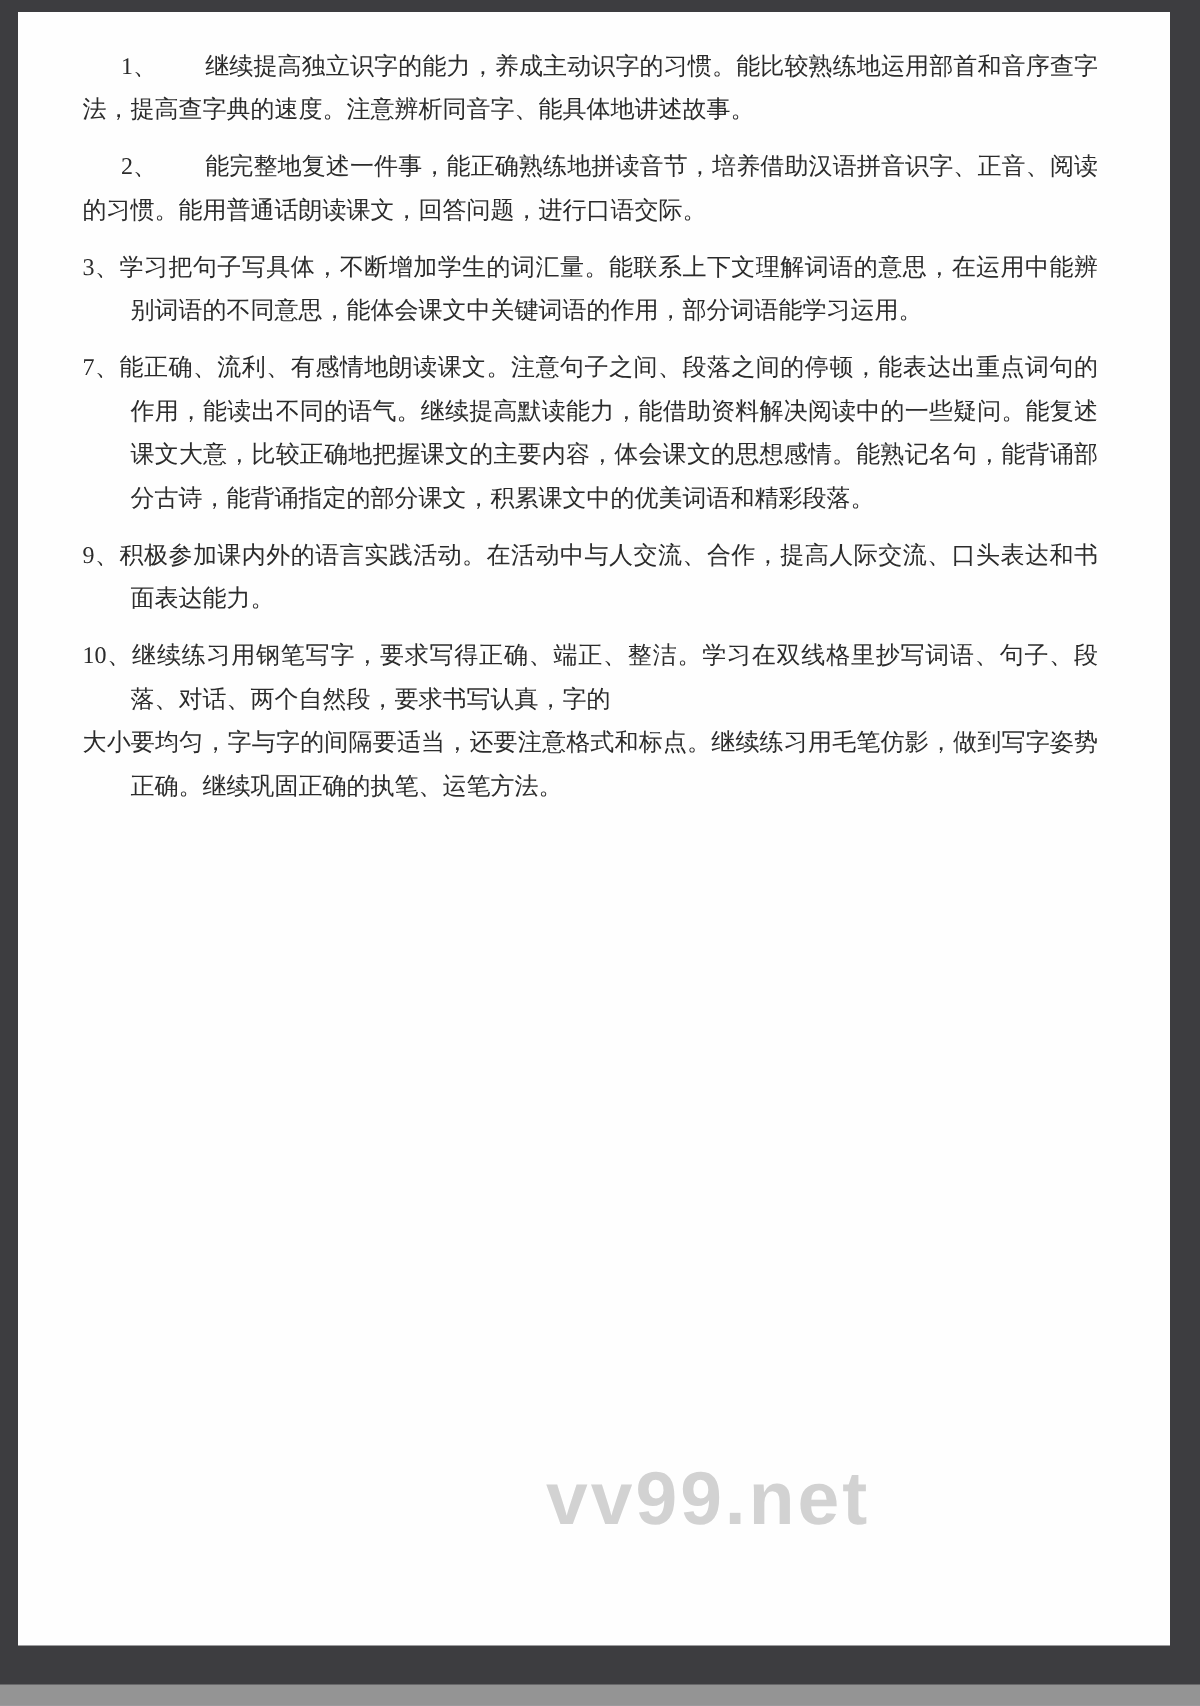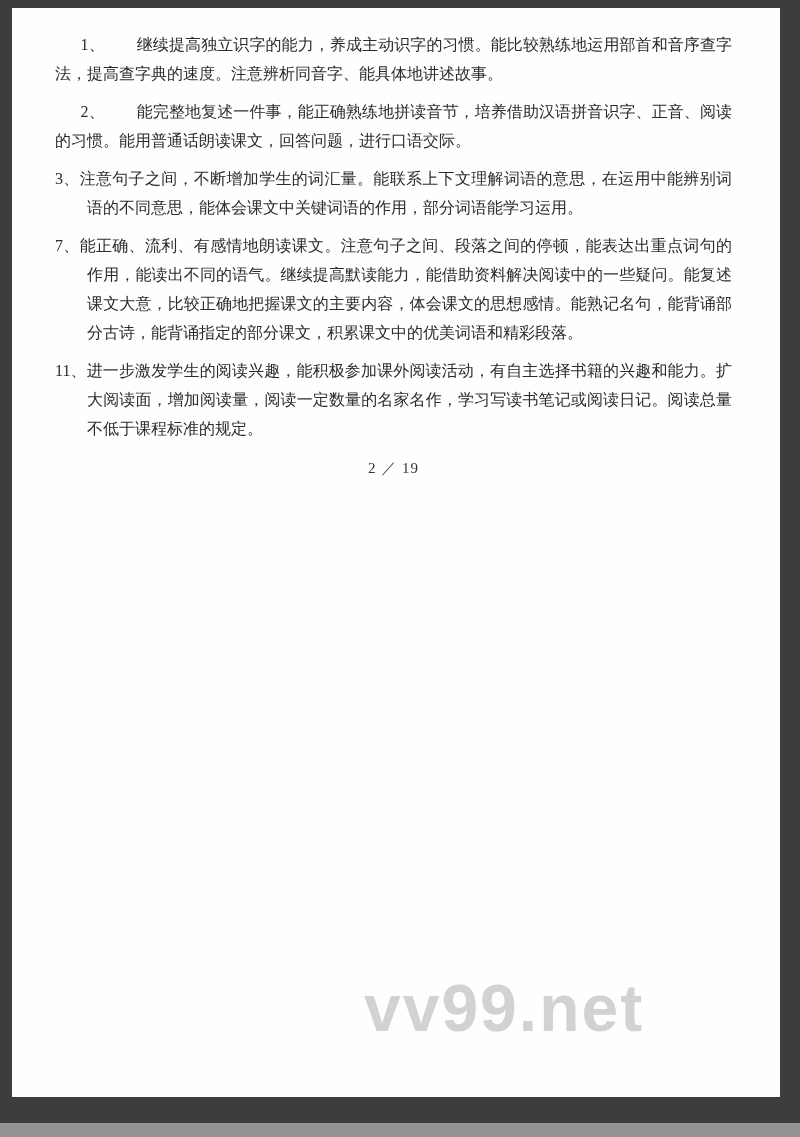--- a/index.html
+++ b/index.html
@@ -43,21 +43,21 @@
     color: #333;
     letter-spacing: 1px;
   }
   .watermark {
     position: absolute;
     z-index: 1;
     left: 352px;
     top: 962px;
     font-family: "Liberation Sans", "DejaVu Sans", sans-serif;
     font-weight: bold;
-    font-size: 66px;
+    font-size: 50px;
     letter-spacing: 2px;
     color: #cbcbcb;
     opacity: 0.85;
     white-space: nowrap;
     text-align: center;
   }
   .bottom-strip {
     position: absolute;
     left: 0;
     bottom: 0;
@@ -68,20 +68,20 @@
 </style>
 </head>
 <body>
 
 <div class="viewer">
   <div class="page">
     <div class="watermark">vv99.net</div>
     <div class="content" id="items-container">
         <p class="item sub"><span class="num">1、</span><span class="body">继续提高独立识字的能力，养成主动识字的习惯。能比较熟练地运用部首和音序查字法，提高查字典的速度。注意辨析同音字、能具体地讲述故事。</span></p>
         <p class="item sub"><span class="num">2、</span><span class="body">能完整地复述一件事，能正确熟练地拼读音节，培养借助汉语拼音识字、正音、阅读的习惯。能用普通话朗读课文，回答问题，进行口语交际。</span></p>
-        <p class="item main"><span class="num">3、</span><span class="body">注意句子之间，不断增加学生的词汇量。能联系上下文理解词语的意思，在运用中能辨别词语的不同意思，能体会课文中关键词语的作用，部分词语能学习运用。</span></p>
+        <p class="item main"><span class="num">3、</span><span class="body">学习把句子写具体，不断增加学生的词汇量。能联系上下文理解词语的意思，在运用中能辨别词语的不同意思，能体会课文中关键词语的作用，部分词语能学习运用。</span></p>
         <p class="item main"><span class="num">7、</span><span class="body">能正确、流利、有感情地朗读课文。注意句子之间、段落之间的停顿，能表达出重点词句的作用，能读出不同的语气。继续提高默读能力，能借助资料解决阅读中的一些疑问。能复述课文大意，比较正确地把握课文的主要内容，体会课文的思想感情。能熟记名句，能背诵部分古诗，能背诵指定的部分课文，积累课文中的优美词语和精彩段落。</span></p>
-        <p class="item main"><span class="num">11、</span><span class="body">进一步激发学生的阅读兴趣，能积极参加课外阅读活动，有自主选择书籍的兴趣和能力。扩大阅读面，增加阅读量，阅读一定数量的名家名作，学习写读书笔记或阅读日记。阅读总量不低于课程标准的规定。</span></p>
+        <p class="item main"><span class="num">9、</span><span class="body">积极参加课内外的语言实践活动。在活动中与人交流、合作，提高人际交流、口头表达和书面表达能力。</span></p>
+        <p class="item main"><span class="num">10、</span><span class="body">继续练习用钢笔写字，要求写得正确、端正、整洁。学习在双线格里抄写词语、句子、段落、对话、两个自然段，要求书写认真，字的</span><span class="body cont">大小要均匀，字与字的间隔要适当，还要注意格式和标点。继续练习用毛笔仿影，做到写字姿势正确。继续巩固正确的执笔、运笔方法。</span></p>
       </div>
-    <div class="footer">2 ／ 19</div>
   </div>
   <div class="bottom-strip"></div>
 </div>
 
 </body></html>

